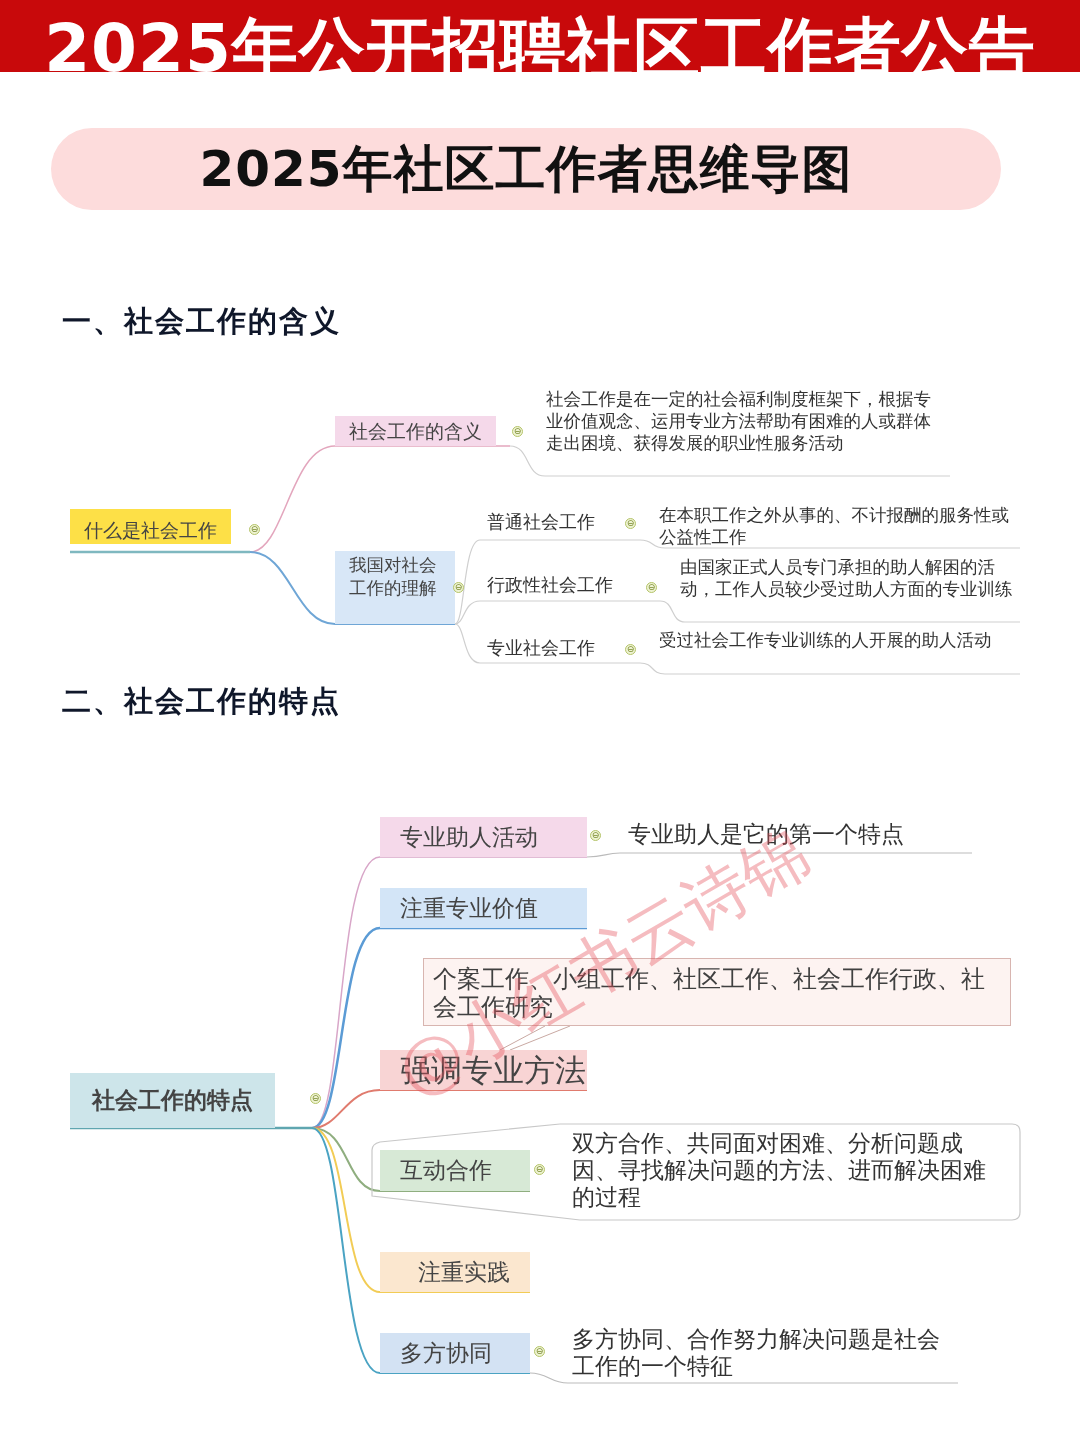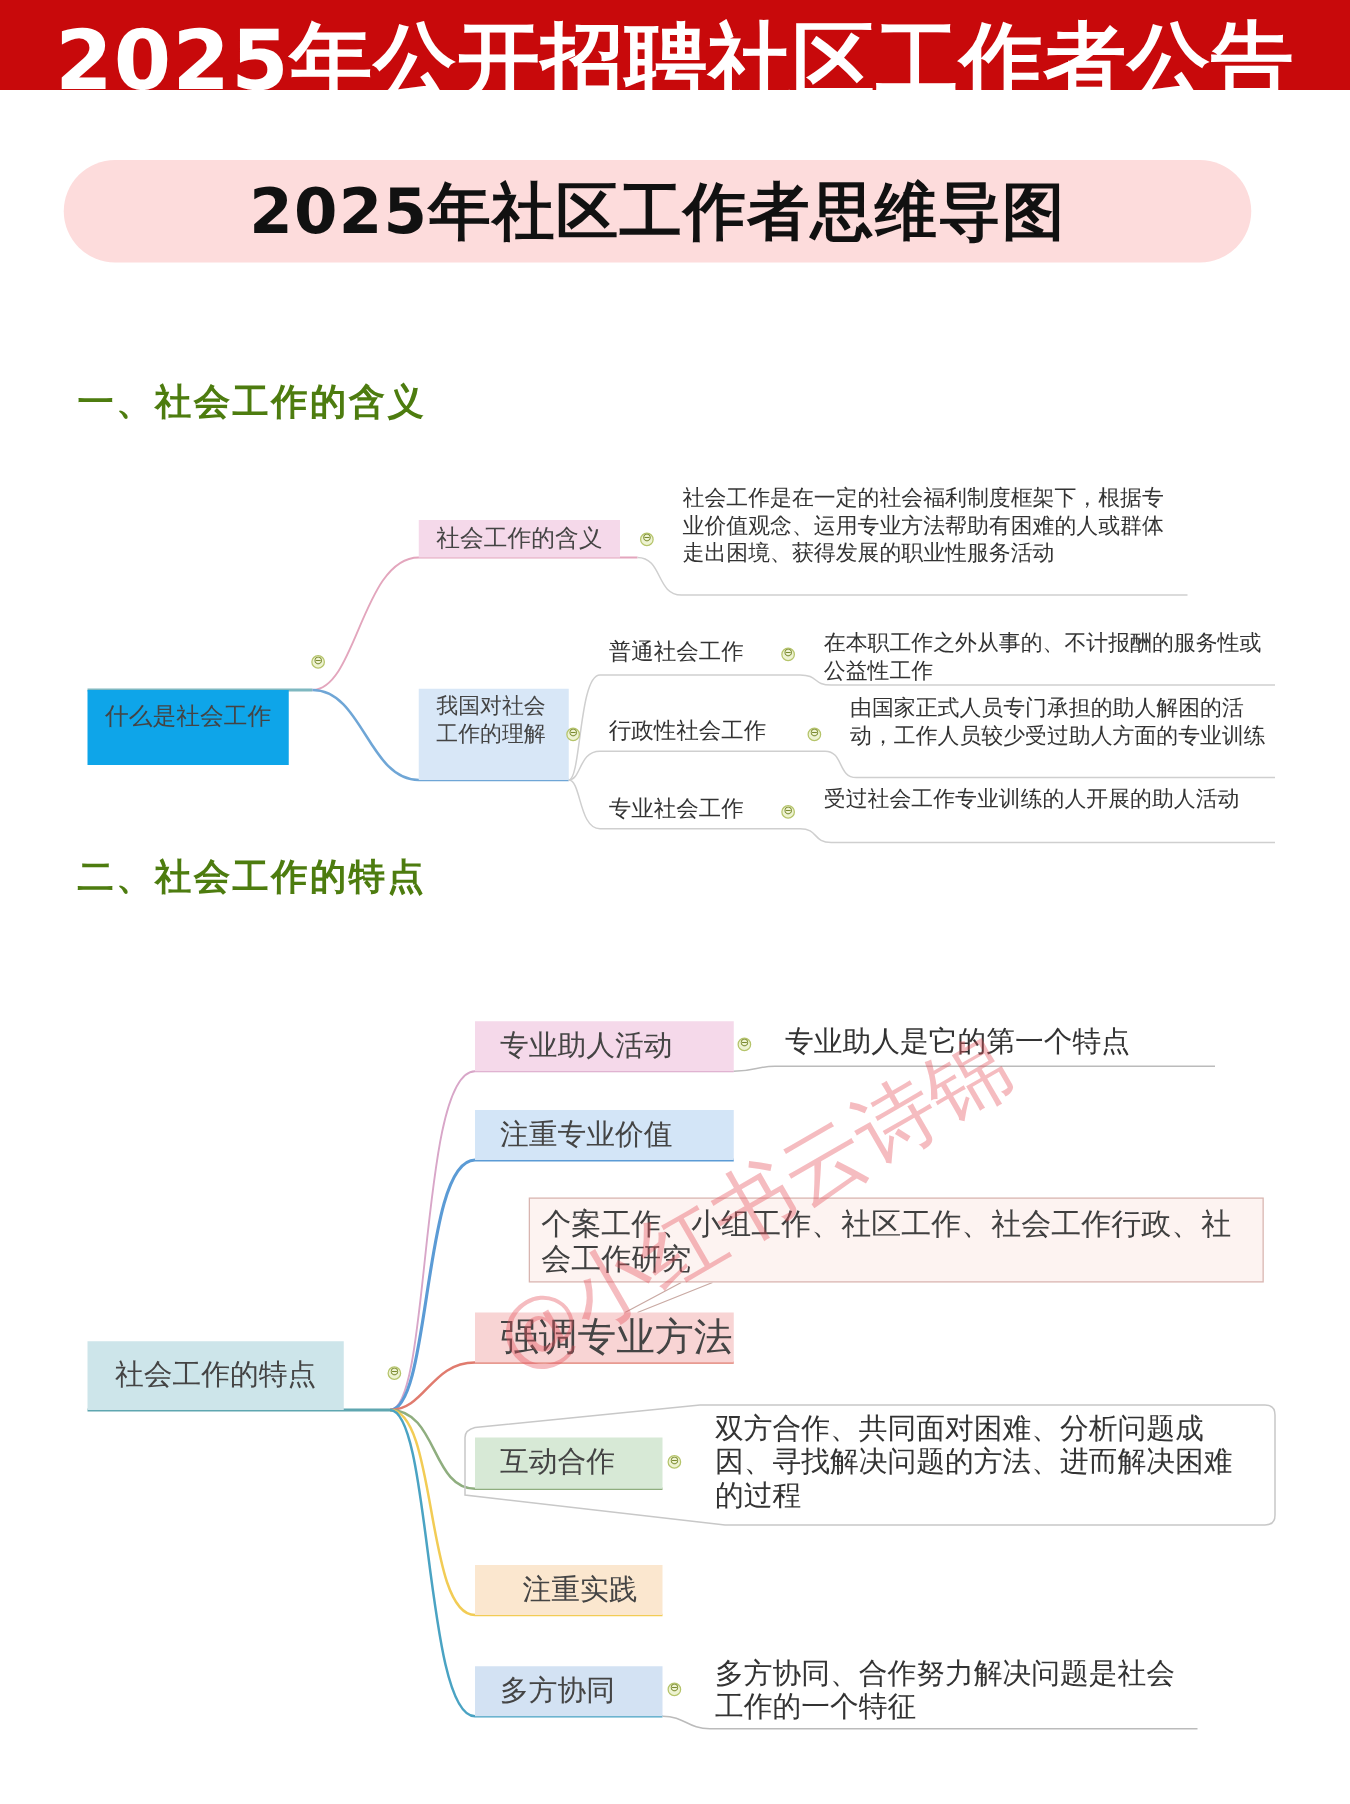--- a/index.html
+++ b/index.html
@@ -11,21 +11,21 @@
     position: absolute; left: 0; top: 0; width: 1080px; height: 72px; background: #c8090b;
     color: #fff; font-size: 66px; font-weight: bold; text-align: center; line-height: 97px;
     letter-spacing: 1px; white-space: nowrap;
   }
   .subtitle-pill {
     position: absolute; left: 51px; top: 128px; width: 950px; height: 82px; background: #fddcdc;
     border-radius: 41px; text-align: center; line-height: 82px; font-size: 50px; color: #111;
     font-weight: bold; letter-spacing: 1px;
   }
   .section-title {
-    position: absolute; left: 62px; font-size: 29px; color: #4d7c0f; font-weight: bold; letter-spacing: 2px;
+    position: absolute; left: 62px; font-size: 29px; color: #0f172a; font-weight: bold; letter-spacing: 2px;
   }
   svg.lines { position: absolute; left: 0; top: 0; width: 1080px; height: 1443px; pointer-events: none; }
   .node {
     position: absolute; color: #444; padding: 0 14px; white-space: nowrap;
   }
   .collapse {
     position: absolute; width: 11px; height: 11px; border-radius: 50%; border: 1.5px solid #b5c46a;
     background: #eef3d2; font-size: 9px; line-height: 8px; text-align: center; color: #7a8a30;
   }
   .leaf { position: absolute; color: #333; line-height: 1.15; }
@@ -67,21 +67,21 @@
   <path d="M312 1128 C340 1128, 345 1090, 380 1090 L587 1090" stroke="#e07b6e" stroke-width="2" fill="none"></path>
   <path d="M312 1128 C350 1128, 345 1191, 380 1191 L530 1191" stroke="#8fae7f" stroke-width="2" fill="none"></path>
   <path d="M312 1128 C350 1128, 340 1292, 380 1292 L530 1292" stroke="#f2cc55" stroke-width="2" fill="none"></path>
   <path d="M312 1128 C345 1128, 340 1373, 380 1373 L530 1373" stroke="#4aa3c3" stroke-width="2" fill="none"></path>
   <path d="M587 857 C605 857, 605 853, 620 853 L972 853" stroke="#bbbbbb" stroke-width="1.2" fill="none"></path>
   <path d="M500 1050 L545 1026 M570 1026 L510 1050" stroke="#c9a9a3" stroke-width="1" fill="none"></path>
   <path d="M530 1373 C548 1373, 550 1383, 568 1383 L958 1383" stroke="#bbbbbb" stroke-width="1.2" fill="none"></path>
   <path d="M372 1150 Q372 1144 380 1142 L560 1124 L1012 1124 Q1020 1124 1020 1132 L1020 1212 Q1020 1220 1012 1220 L580 1220 L372 1196 Z" stroke="#c8c8c8" stroke-width="1.2" fill="none"></path>
 </svg>
 
-<div class="node" style="left:70px; top:509px; height:60px; line-height:43px; background:#0ea5e9; font-size:19px;margin-top:43px;">
+<div class="node" style="left:70px; top:509px; height:35px; line-height:43px; background:#fde047; font-size:19px;">
   <span>什么是社会工作</span>
 </div>
 <span class="collapse" style="left:249px; top:524px;">⊖</span>
 
 <div class="node" style="left:335px; top:416px; height:30px; line-height:30px; background:#f5d9ea; font-size:19px;">
   <span>社会工作的含义</span>
 </div>
 <span class="collapse" style="left:512px; top:426px;">⊖</span>
 <div class="leaf" style="left:546px; top:388px; width:390px; font-size:17.5px; line-height:22px;">社会工作是在一定的社会福利制度框架下，根据专业价值观念、运用专业方法帮助有困难的人或群体走出困境、获得发展的职业性服务活动</div>
 
@@ -97,21 +97,21 @@
 <div class="leaf" style="left:487px; top:575px; font-size:18px;">行政性社会工作</div>
 <span class="collapse" style="left:646px; top:582px;">⊖</span>
 <div class="leaf" style="left:680px; top:556px; width:340px; font-size:17.5px; line-height:22px;">由国家正式人员专门承担的助人解困的活动，工作人员较少受过助人方面的专业训练</div>
 
 <div class="leaf" style="left:487px; top:638px; font-size:18px;">专业社会工作</div>
 <span class="collapse" style="left:625px; top:644px;">⊖</span>
 <div class="leaf" style="left:659px; top:629px; width:360px; font-size:17.5px; line-height:22px;">受过社会工作专业训练的人开展的助人活动</div>
 
 <div class="section-title" style="top:682px;text-align:right;">二、社会工作的特点</div>
 
-<div class="node" style="left:70px; top:1073px; height:55px; line-height:55px; background:#cde5ea; font-size:23px; padding:0 22px;">
+<div class="node" style="left:70px; top:1073px; height:55px; line-height:55px; background:#cde5ea; font-size:23px; padding:0 22px;font-weight:bold;">
   <span>社会工作的特点</span>
 </div>
 <span class="collapse" style="left:310px; top:1093px;">⊖</span>
 
 <div class="node" style="left:380px; top:817px; width:207px; height:40px; line-height:40px; background:#f5d9ea; font-size:23px; padding:0 20px;">
   <span>专业助人活动</span>
 </div>
 <span class="collapse" style="left:590px; top:830px;">⊖</span>
 <div class="leaf" style="left:628px; top:821px; font-size:23px;">专业助人是它的第一个特点</div>
 

